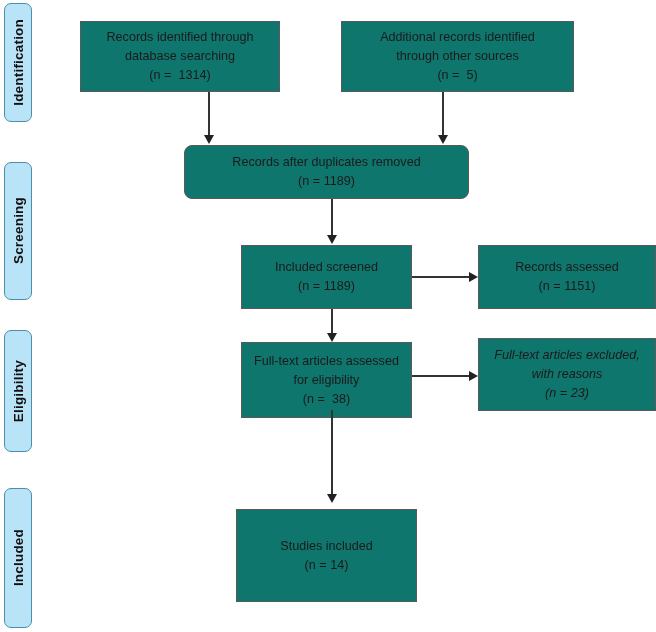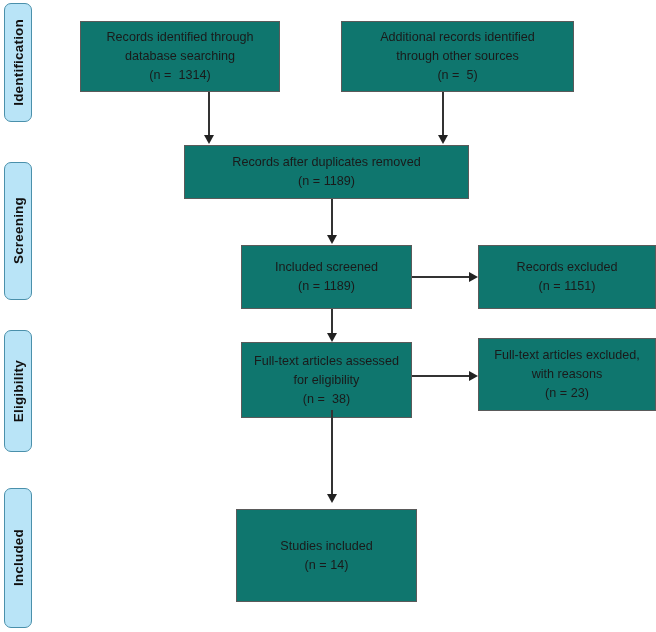--- a/index.html
+++ b/index.html
@@ -116,51 +116,51 @@
     <div class="node-line">through other sources</div>
     <div class="node-line">(n =  5)</div>
   </div>
 
   <div class="vline" style="left:208px; top:92px; height:45px;"></div>
   <div class="arrow-down" style="left:204px; top:135px;"></div>
 
   <div class="vline" style="left:442px; top:92px; height:45px;"></div>
   <div class="arrow-down" style="left:438px; top:135px;"></div>
 
-  <div class="node" style="left:184px; top:145px; width:285px; height:54px;">
+  <div class="node" style="left:184px; top:145px; width:285px; height:54px;border-radius:8px;">
     <div class="node-line">Records after duplicates removed</div>
     <div class="node-line">(n = 1189)</div>
   </div>
 
   <div class="vline" style="left:331px; top:199px; height:38px;"></div>
   <div class="arrow-down" style="left:327px; top:235px;"></div>
 
   <div class="node" style="left:241px; top:245px; width:171px; height:64px;">
     <div class="node-line">Included screened</div>
     <div class="node-line">(n = 1189)</div>
   </div>
 
   <div class="node" style="left:478px; top:245px; width:178px; height:64px;">
-    <div class="node-line">Records excluded</div>
+    <div class="node-line">Records assessed</div>
     <div class="node-line">(n = 1151)</div>
   </div>
 
   <div class="hline" style="left:412px; top:276px; width:58px;"></div>
   <div class="arrow-right" style="left:469px; top:272px;"></div>
 
   <div class="vline" style="left:331px; top:309px; height:27px;"></div>
   <div class="arrow-down" style="left:327px; top:333px;"></div>
 
   <div class="node" style="left:241px; top:342px; width:171px; height:76px;">
     <div class="node-line">Full-text articles assessed</div>
     <div class="node-line">for eligibility</div>
     <div class="node-line">(n =  38)</div>
   </div>
 
-  <div class="node" style="left:478px; top:338px; width:178px; height:73px;">
+  <div class="node" style="left:478px; top:338px; width:178px; height:73px;font-style:italic;">
     <div class="node-line">Full-text articles excluded,</div>
     <div class="node-line">with reasons</div>
     <div class="node-line">(n = 23)</div>
   </div>
 
   <div class="hline" style="left:412px; top:375px; width:58px;"></div>
   <div class="arrow-right" style="left:469px; top:371px;"></div>
 
   <div class="vline" style="left:331px; top:410px; width:2px; height:87px;"></div>
   <div class="arrow-down" style="left:327px; top:494px;"></div>

